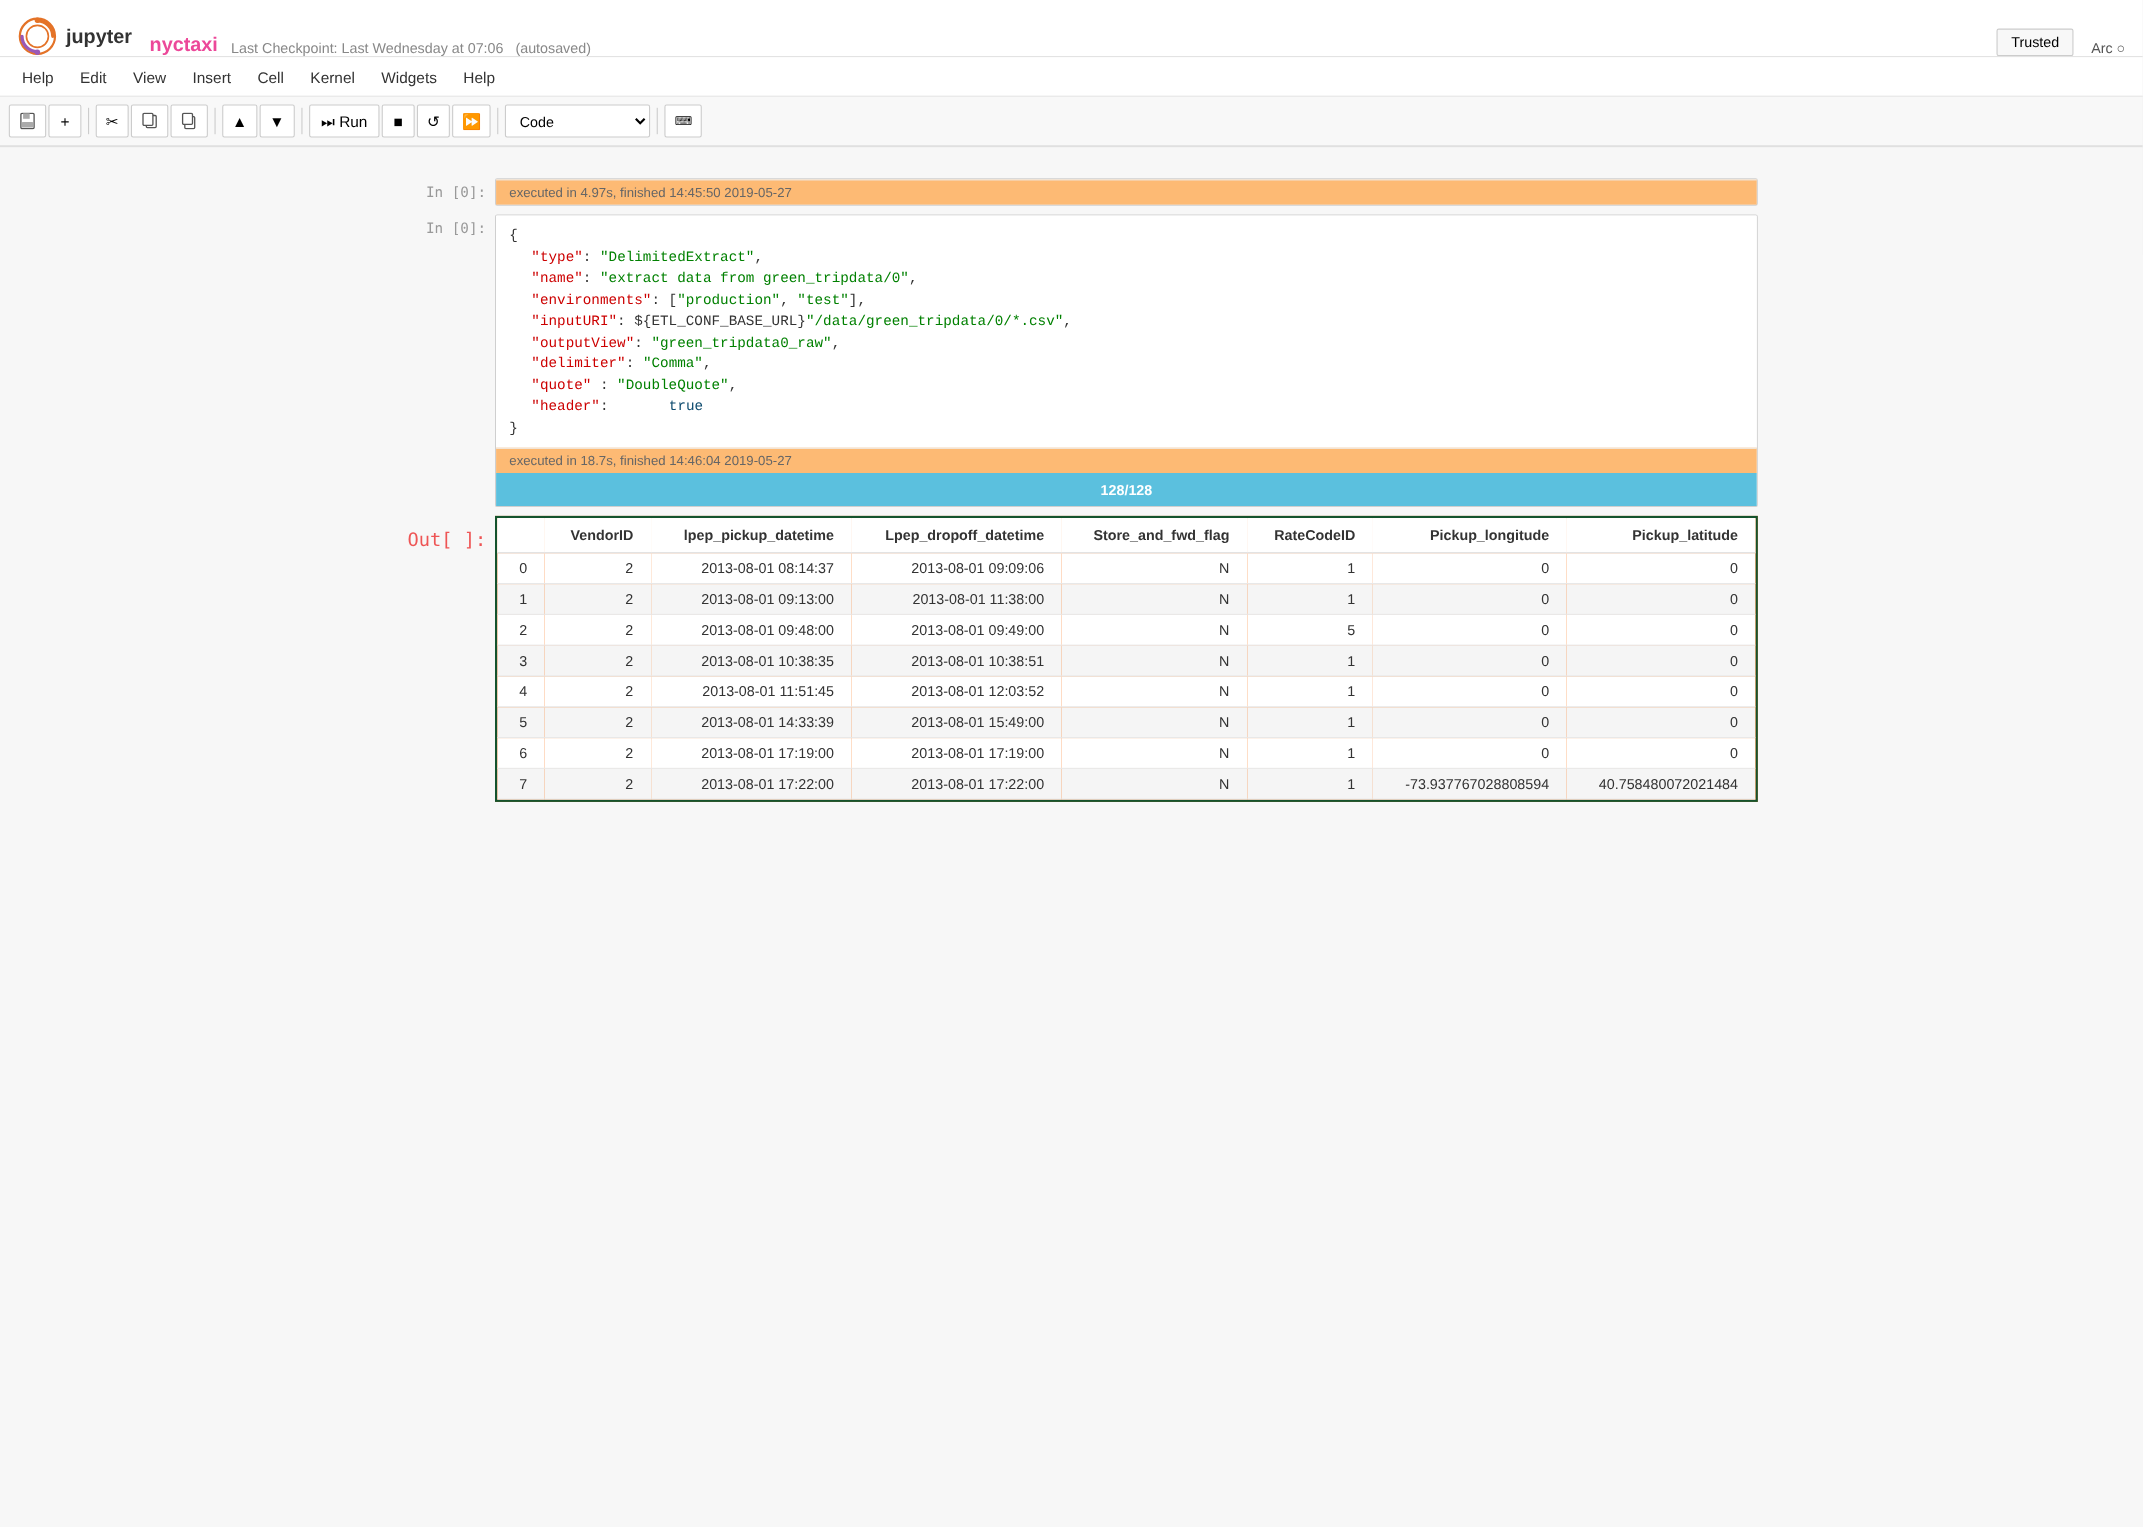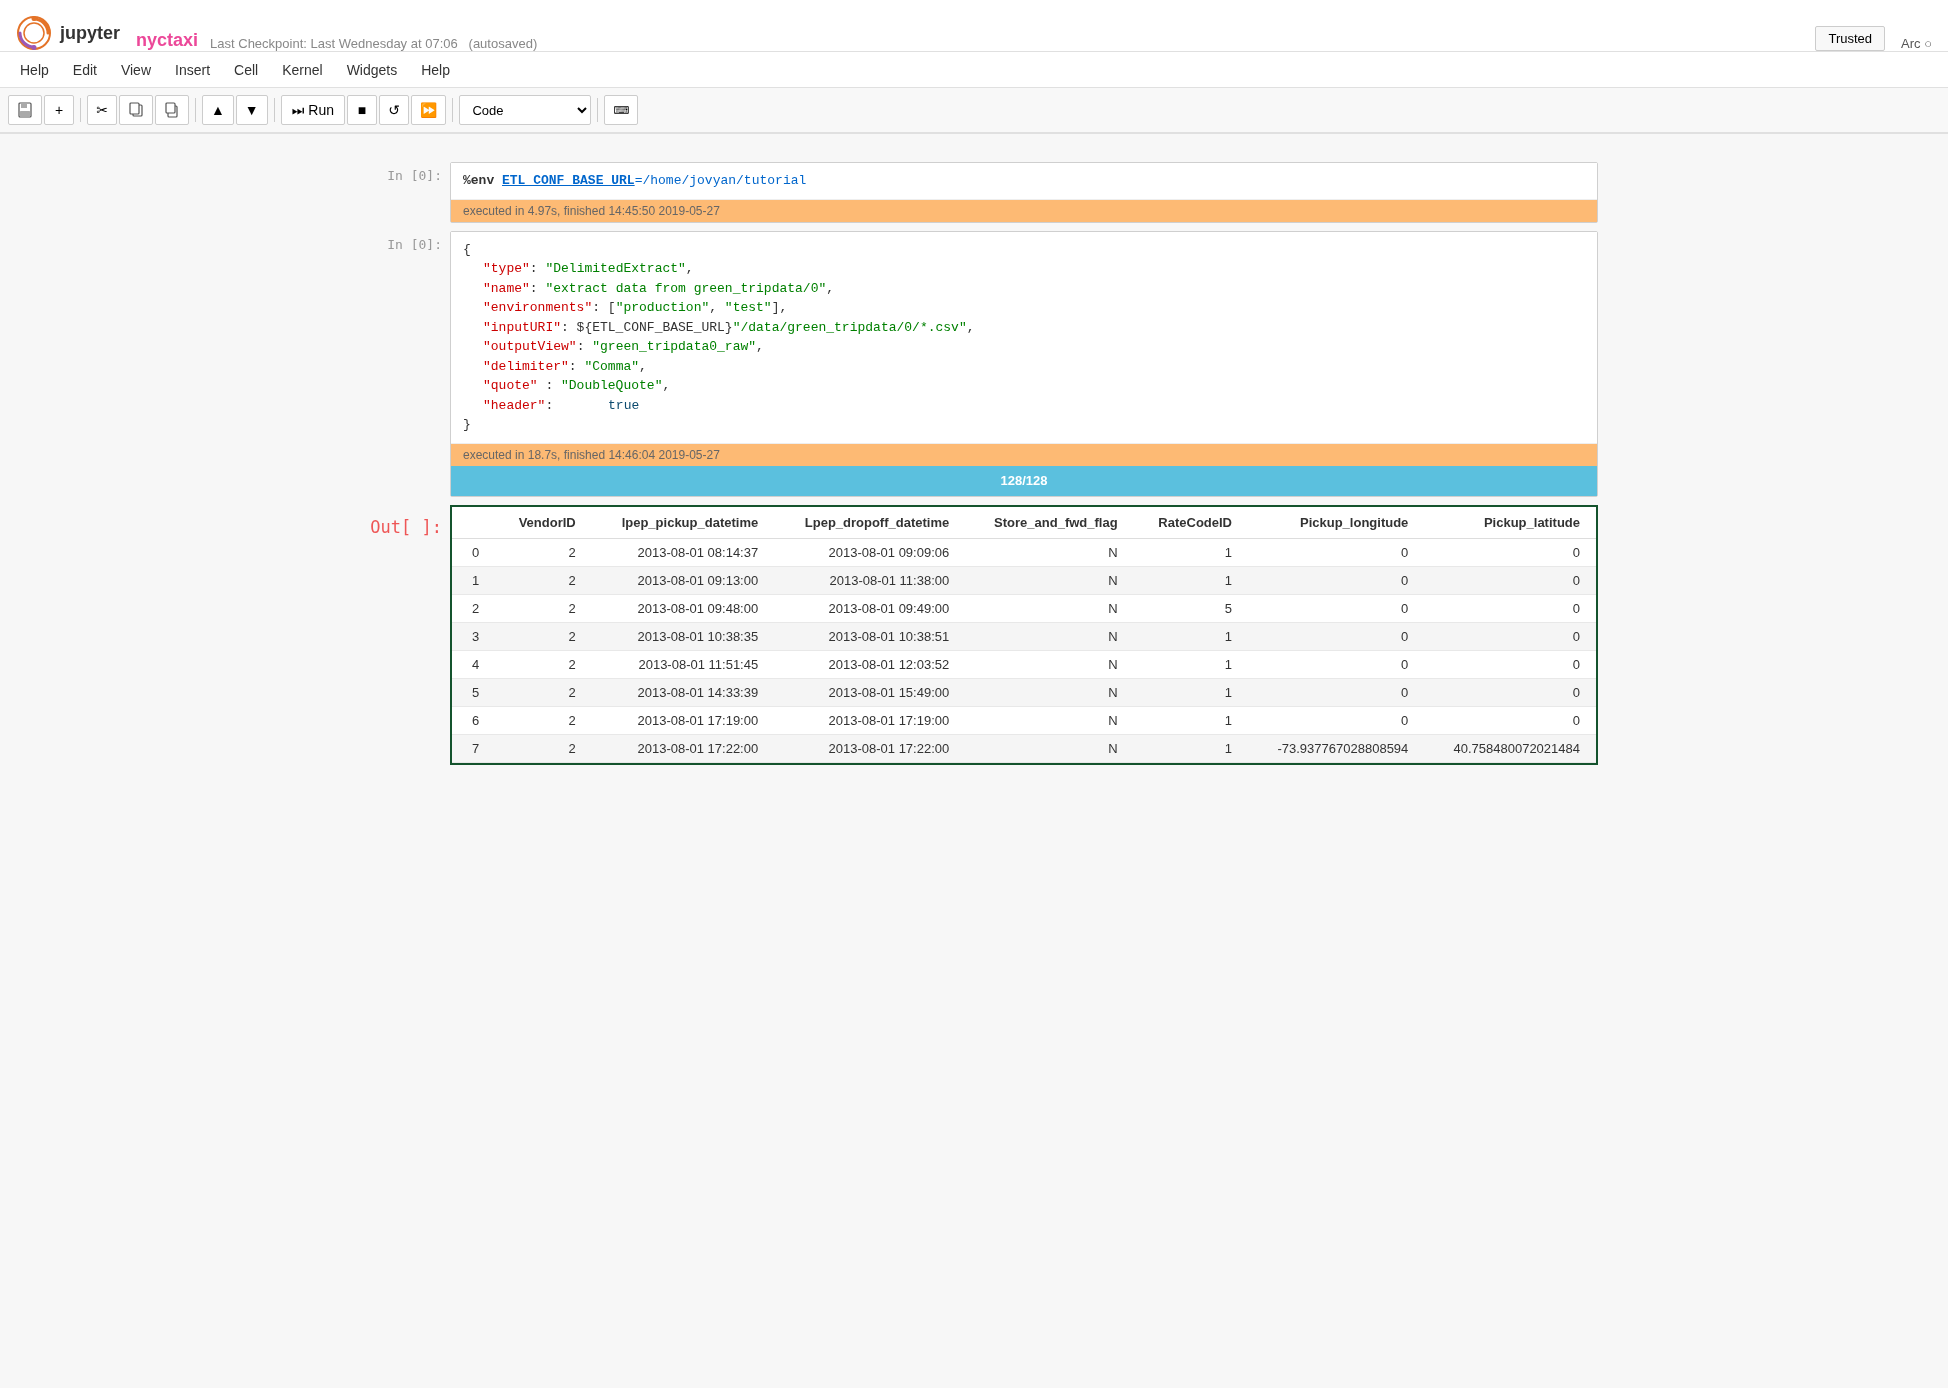--- a/index.html
+++ b/index.html
@@ -333,23 +333,20 @@
 </div>
 
 <div class="notebook-area">
 
   <div class="cell-container">
     <div class="cell-label">
       <span style="color:#999;">In [0]:</span>
     </div>
     <div class="cell-content">
       <div class="code-cell">
-        <div class="code-input">
-          <span style="color:#333; font-weight:bold;">%env </span><span style="color:#0066cc; font-weight:bold; text-decoration:underline;">ETL_CONF_BASE_URL</span><span style="color:#0066cc;">=</span><span style="color:#0066cc;">/home/jovyan/tutorial</span>
-        </div>
         <div class="cell-output">executed in 4.97s, finished 14:45:50 2019-05-27</div>
       </div>
     </div>
   </div>
 
   <div class="cell-container">
     <div class="cell-label">
       <span style="color:#999;">In [0]:</span>
     </div>
     <div class="cell-content">

